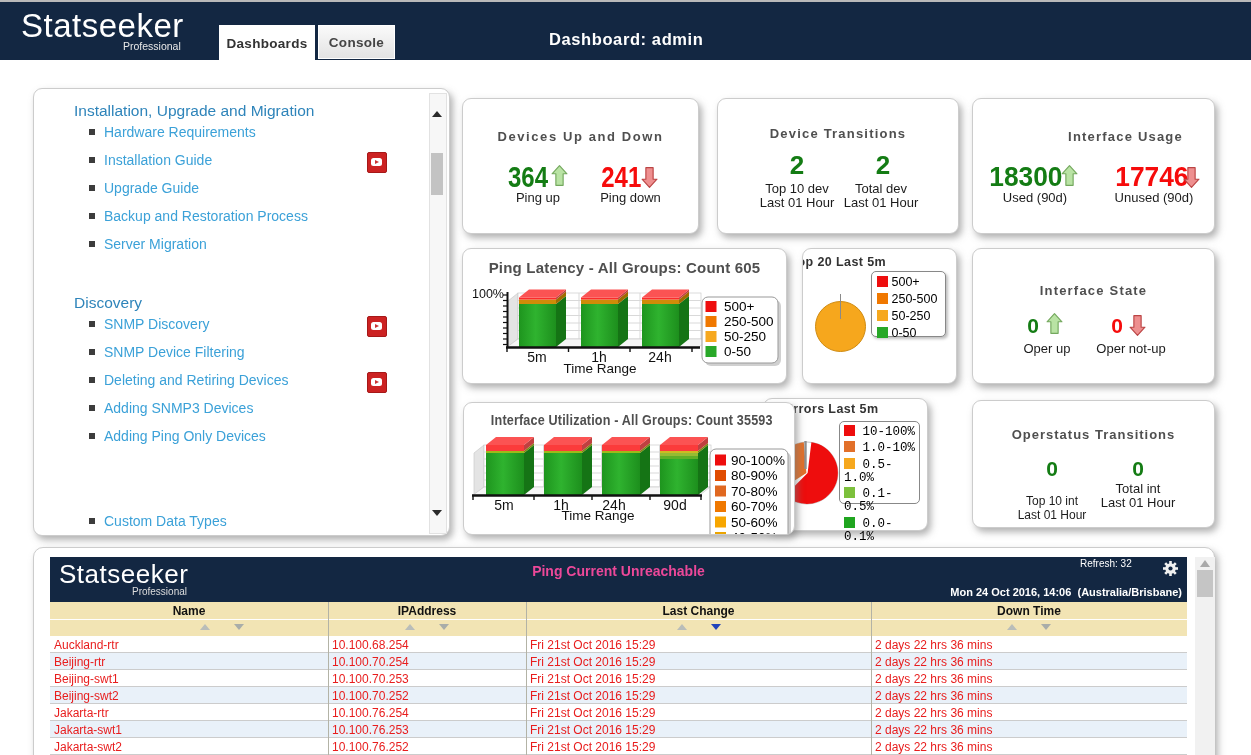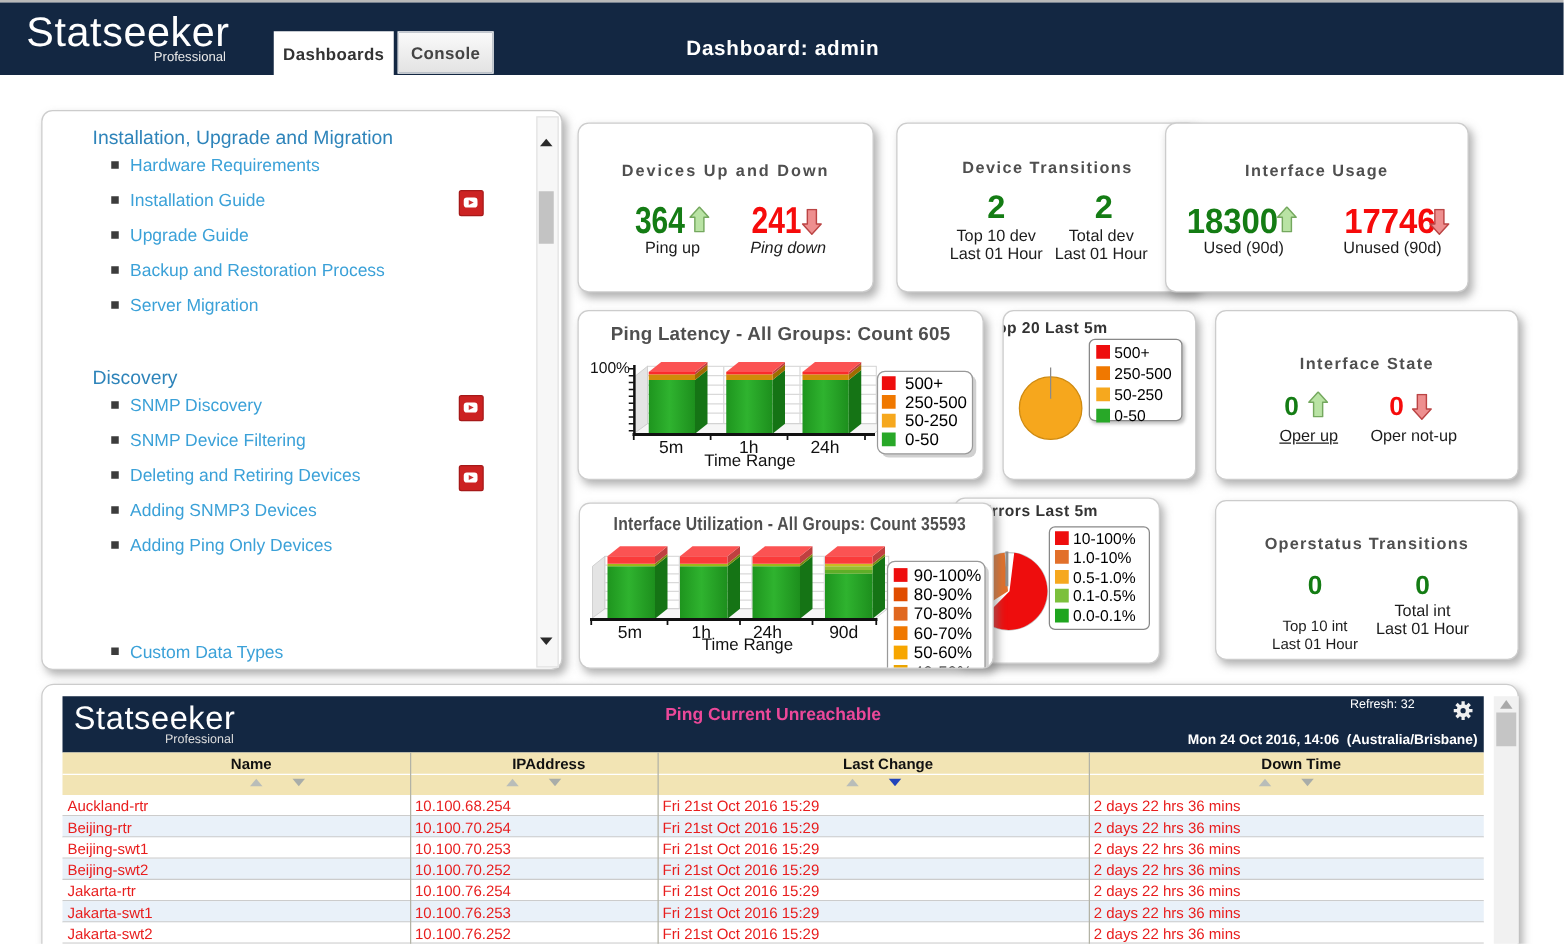--- a/index.html
+++ b/index.html
@@ -24,21 +24,21 @@
 .li{position:absolute;color:#3ba1d8;font-size:14px;}
 .bullet{position:absolute;width:6px;height:6px;background:#3c3c3c;}
 .yt{position:absolute;left:333px;width:18px;height:19px;background:#cc2222;border:1px solid #a61818;border-radius:2px;}
 .yt .tv{position:absolute;left:3px;top:4.5px;width:11px;height:8px;background:#fff;border-radius:2.5px;}
 .yt .tri{position:absolute;left:7px;top:6.5px;width:0;height:0;border-left:4px solid #c33;border-top:2px solid transparent;border-bottom:2px solid transparent;}
 .sbar{position:absolute;background:#f7f7f7;border:1px solid #e2e2e2;}
 .sthumb{position:absolute;background:#c3c3c3;}
 .tri-up{width:0;height:0;border-left:5px solid transparent;border-right:5px solid transparent;border-bottom:6px solid #2a2a2a;position:absolute;}
 .tri-dn{width:0;height:0;border-left:5px solid transparent;border-right:5px solid transparent;border-top:6px solid #2a2a2a;position:absolute;}
 
-.hc{color:#111;font-weight:bold;font-size:12px;text-align:center;padding-left:12px;}
+.hc{color:#111;font-weight:bold;font-size:12px;text-align:center;}
 .sortp{text-align:center;}
 .sortp span{display:inline-block;width:0;height:0;margin:0 12px;}
 .su{border-left:5px solid transparent;border-right:5px solid transparent;border-bottom:6px solid #b9bdb9;}
 .sd{border-left:5px solid transparent;border-right:5px solid transparent;border-top:6px solid #a9ada9;}
 .sdb{border-left:5px solid transparent;border-right:5px solid transparent;border-top:6px solid #2244bb;}
 .trow{left:16px;width:1137px;height:17px;border-bottom:1px solid #ccc;box-sizing:border-box;}
 .trow span{position:absolute;top:2px;color:#e81d1d;font-size:12px;white-space:nowrap;}
 .vline{top:54px;width:1px;height:154px;background:#b3b3a6;}
 </style>
 </head>
@@ -98,30 +98,30 @@
   <div class="ctitle" style="top:30px;letter-spacing:1.6px;">Devices Up and Down</div>
   <div class="abs bignum g" style="left:22px;top:61px;width:63px;text-align:right;font-size:30px;transform:scaleX(0.8);transform-origin:right center;">364</div>
   <svg class="abs" style="left:88px;top:66px;" width="17" height="21" viewBox="0 0 17 22">
       <path d="M8.5 0.7 L16.3 9.2 L12.3 9.2 L12.3 21.3 L4.7 21.3 L4.7 9.2 L0.7 9.2 Z" fill="#b9e3a4" stroke="#74a85e" stroke-width="1.2" stroke-linejoin="round"></path>
     </svg>
   <div class="abs bignum r" style="left:129px;top:61px;width:46px;text-align:right;font-size:30px;transform:scaleX(0.8);transform-origin:right center;">241</div>
   <svg class="abs" style="left:178px;top:68px;" width="17" height="21" viewBox="0 0 17 22">
       <path d="M8.5 21.3 L16.3 12.8 L12.3 12.8 L12.3 0.7 L4.7 0.7 L4.7 12.8 L0.7 12.8 Z" fill="#ee8f8f" stroke="#bb4444" stroke-width="1.2" stroke-linejoin="round"></path>
     </svg>
   <div class="abs lbl" style="left:30px;top:91px;width:90px;">Ping up</div>
-  <div class="abs lbl" style="left:122px;top:91px;width:91px;font-style:italic;">Ping down</div>
+  <div class="abs lbl" style="left:122px;top:91px;width:91px;">Ping down</div>
 </div>
 <div class="card" id="c2" style="left:717px;top:98px;width:242px;height:136px;">
   <div class="ctitle" style="top:27px;">Device Transitions</div>
   <div class="abs bignum g" style="left:34px;top:51px;width:90px;text-align:center;font-size:26px;">2</div>
   <div class="abs bignum g" style="left:120px;top:51px;width:90px;text-align:center;font-size:26px;">2</div>
   <div class="abs lbl" style="left:34px;top:83px;width:90px;font-size:13px;line-height:14px;">Top 10 dev<br>Last 01 Hour</div>
   <div class="abs lbl" style="left:118px;top:83px;width:90px;font-size:13px;line-height:14px;">Total dev<br>Last 01 Hour</div>
 </div>
-<div class="card" id="c3" style="left:932px;top:98px;width:243px;height:136px;">
+<div class="card" id="c3" style="left:972px;top:98px;width:243px;height:136px;padding-left:32px;">
   <div class="ctitle" style="top:29.5px;">Interface Usage</div>
   <div class="abs bignum g" style="left:12px;top:62px;width:72px;text-align:right;font-size:28px;transform:scaleX(0.94);transform-origin:right center;">18300</div>
   <svg class="abs" style="left:88px;top:66px;" width="17" height="21" viewBox="0 0 17 22">
       <path d="M8.5 0.7 L16.3 9.2 L12.3 9.2 L12.3 21.3 L4.7 21.3 L4.7 9.2 L0.7 9.2 Z" fill="#b9e3a4" stroke="#74a85e" stroke-width="1.2" stroke-linejoin="round"></path>
     </svg>
   <div class="abs bignum r" style="left:138px;top:62px;width:72px;text-align:right;font-size:28px;transform:scaleX(0.94);transform-origin:right center;">17746</div>
   <svg class="abs" style="left:210px;top:68px;" width="17" height="21" viewBox="0 0 17 22">
       <path d="M8.5 21.3 L16.3 12.8 L12.3 12.8 L12.3 0.7 L4.7 0.7 L4.7 12.8 L0.7 12.8 Z" fill="#ee8f8f" stroke="#bb4444" stroke-width="1.2" stroke-linejoin="round"></path>
     </svg>
   <div class="abs lbl" style="left:17px;top:91px;width:90px;font-size:13px;">Used (90d)</div>
@@ -231,33 +231,33 @@
 <div class="card" id="c6" style="left:972px;top:248px;width:243px;height:136px;">
   <div class="ctitle" style="top:33.5px;">Interface State</div>
   <div class="abs bignum g" style="left:40px;top:65px;width:26px;text-align:right;font-size:21px;">0</div>
   <svg class="abs" style="left:73px;top:64px;" width="17" height="21" viewBox="0 0 17 22">
       <path d="M8.5 0.7 L16.3 9.2 L12.3 9.2 L12.3 21.3 L4.7 21.3 L4.7 9.2 L0.7 9.2 Z" fill="#b9e3a4" stroke="#74a85e" stroke-width="1.2" stroke-linejoin="round"></path>
     </svg>
   <div class="abs bignum r" style="left:124px;top:65px;width:26px;text-align:right;font-size:21px;">0</div>
   <svg class="abs" style="left:156px;top:66px;" width="17" height="21" viewBox="0 0 17 22">
       <path d="M8.5 21.3 L16.3 12.8 L12.3 12.8 L12.3 0.7 L4.7 0.7 L4.7 12.8 L0.7 12.8 Z" fill="#ee8f8f" stroke="#bb4444" stroke-width="1.2" stroke-linejoin="round"></path>
     </svg>
-  <div class="abs lbl" style="left:29px;top:91.5px;width:90px;font-size:13px;text-decoration:underline;">Oper up</div>
+  <div class="abs lbl" style="left:29px;top:91.5px;width:90px;font-size:13px;">Oper up</div>
   <div class="abs lbl" style="left:113px;top:91.5px;width:90px;font-size:13px;">Oper not-up</div>
 </div>
 
 <div class="card" id="c8" style="left:763px;top:398px;width:165px;height:133px;">
   <div class="abs" style="left:2px;top:3px;font-size:12.5px;font-weight:bold;color:#333;letter-spacing:0.4px;">20 Errors Last 5m</div>
   <svg class="abs" style="left:11px;top:42px;" width="64" height="64" viewBox="0 0 64 64">
     <circle cx="32" cy="32" r="31" fill="none" stroke="#c4c4c4" stroke-width="1"></circle>
     <path d="M32.6,32 L36.38,1.23 A31,31 0 1 1 10.46,54.3 Z" fill="#ee0d0d"></path>
     <path d="M31.4,32 L5.71,48.43 A31,31 0 0 1 28.76,1.17 Z" fill="#e2702a"></path>
     <rect x="29.3" y="0" width="2.4" height="28" fill="#8f8f8f"></rect>
   </svg>
-  <div class="abs" style="left:75px;top:22px;width:79px;height:81px;background:#fff;border:1px solid #888;border-radius:5px;font-size:12.5px;line-height:13px;">
+  <div class="abs" style="left:75px;top:22px;width:79px;height:81px;background:#fff;border:1px solid #888;border-radius:5px;font-size:12.5px;line-height:13px;font-family:Liberation Mono, monospace;">
     <div style="margin:2.5px 0 0 4px;"><span style="display:inline-block;width:11px;height:11px;background:#ee0d0d;vertical-align:-1px;"></span> 10-100%</div>
     <div style="margin:2.5px 0 0 4px;"><span style="display:inline-block;width:11px;height:11px;background:#e2702a;vertical-align:-1px;"></span> 1.0-10%</div>
     <div style="margin:2.5px 0 0 4px;"><span style="display:inline-block;width:11px;height:11px;background:#f6a81e;vertical-align:-1px;"></span> 0.5-1.0%</div>
     <div style="margin:2.5px 0 0 4px;"><span style="display:inline-block;width:11px;height:11px;background:#7cc03c;vertical-align:-1px;"></span> 0.1-0.5%</div>
     <div style="margin:2.5px 0 0 4px;"><span style="display:inline-block;width:11px;height:11px;background:#1fa51f;vertical-align:-1px;"></span> 0.0-0.1%</div>
   </div>
 </div>
 <div class="card" id="c7" style="left:463px;top:402px;width:332px;height:133px;z-index:2;overflow:hidden;">
   <div class="ctitle" style="top:8px;font-size:15px;letter-spacing:0.2px;" id="t7"><span style="display:inline-block;transform:scaleX(0.84);transform-origin:center;" id="t7s">Interface Utilization - All Groups: Count 35593</span></div>
   <svg class="abs" style="left:0;top:0;" width="332" height="133" viewBox="0 0 332 133">

